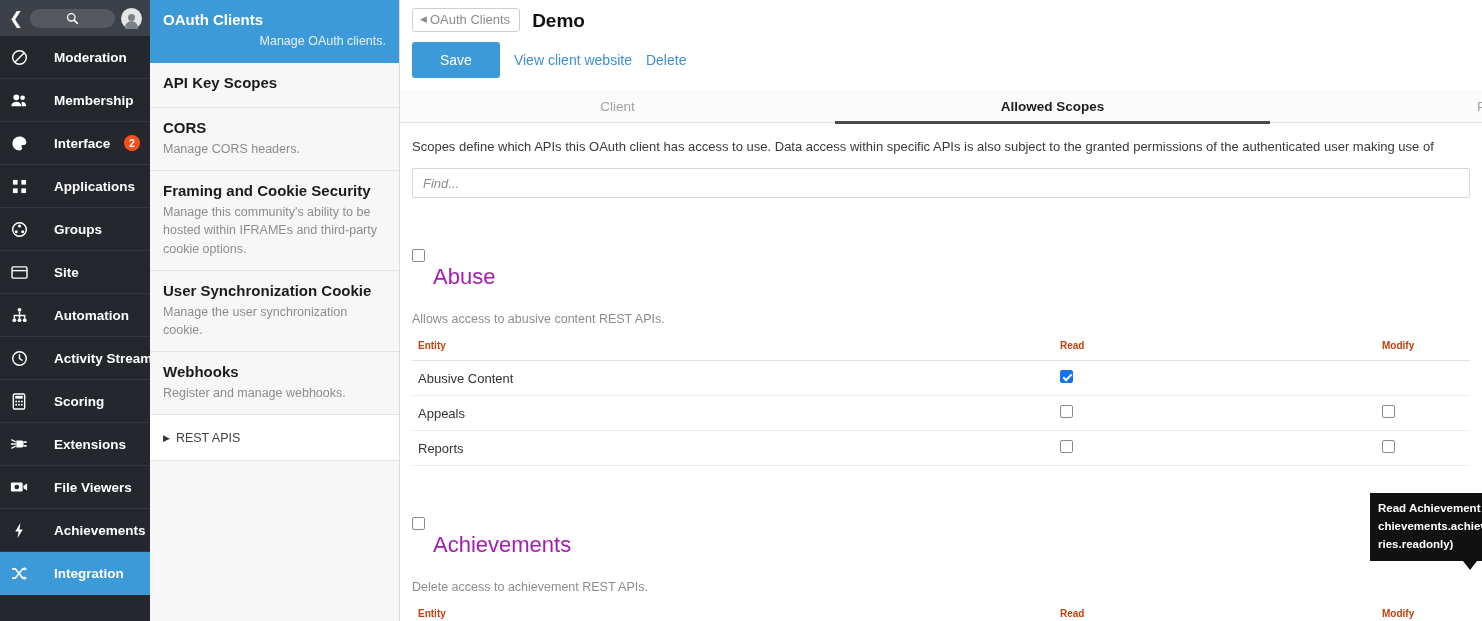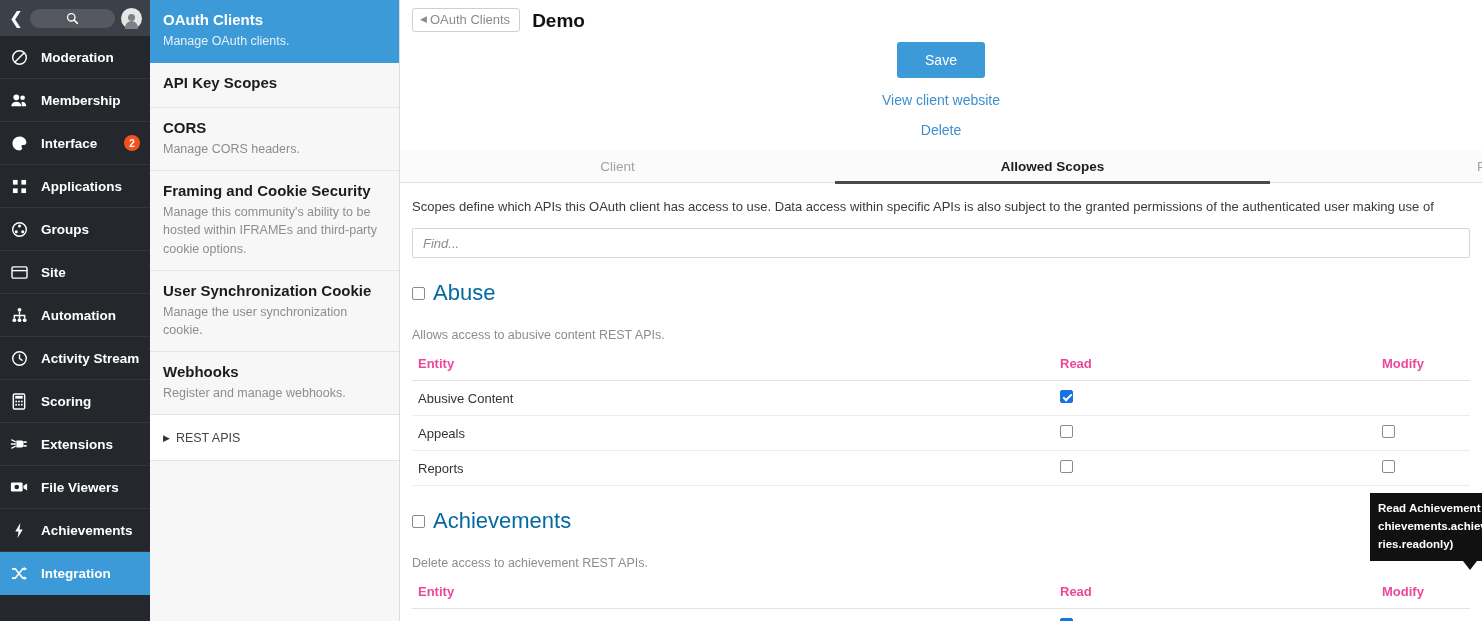--- a/index.html
+++ b/index.html
@@ -53,21 +53,21 @@
     width: 13px; height: 8px; border-radius: 7px 7px 0 0; background: #7b8187;
     position: absolute; margin-top: 13px;
   }
   .sb-avatar-wrap { position: relative; width:21px; height:21px; }
 
   .sb-items { flex: 1; display: flex; flex-direction: column; }
   .sb-item {
     height: 43px; min-height: 43px;
     display: flex; align-items: center;
     padding: 0 10px;
-    gap: 13px;
+    gap: 26px;
     border-bottom: 1px solid #33373c;
     color: #ffffff;
     font-weight: bold;
     font-size: 13.5px;
     cursor: pointer;
     position: relative;
   }
   .sb-item.active { background: #3d9ad9; border-bottom-color: #3d9ad9; }
   .sb-ico {
     width: 18px; min-width: 18px; height: 18px;
@@ -97,21 +97,21 @@
   }
   .p2-item.active { background: #3d9ad9; border-bottom-color: #3d9ad9; }
   .p2-title {
     font-size: 15px; font-weight: bold; color: #1c1c1c;
     margin: 0 0 3px 0; line-height: 1.2;
   }
   .p2-item.active .p2-title { color: #ffffff; }
   .p2-desc {
     font-size: 12.5px; color: #8d8d8d; line-height: 1.45; margin: 0;
   }
-  .p2-item.active .p2-desc { color: #e6f1fa; }
+  .p2-item.active .p2-desc { color: #e6f1fa; text-align: right; }
   .p2-rest {
     background: #ffffff;
     padding: 16px 13px 15px 13px;
     border-bottom: 1px solid #e4e4e4;
     font-size: 12.5px; color: #444;
     cursor: pointer;
     display: flex; align-items: center; gap: 6px;
   }
   .p2-caret { font-size: 9px; color: #333; }
 
@@ -136,21 +136,20 @@
     line-height: 1;
   }
   .back-pill .tri { font-size: 9px; position: relative; top: 0px; }
   .page-title {
     font-size: 19px; font-weight: bold; color: #111;
     line-height: 1;
   }
   .head-row2 {
     display: flex; align-items: center; gap: 14px;
     margin-top: 10px;
-    flex-direction: column;
   }
   .btn-save {
     background: #3d9ad9; color: #fff;
     border: none; border-radius: 3px;
     font-size: 14px; font-weight: normal;
     font-family: "Liberation Sans", sans-serif;
     padding: 10px 28px;
     cursor: pointer;
   }
   .link { color: #3d8fd0; font-size: 14px; cursor: pointer; }
@@ -195,21 +194,21 @@
     background: #fff;
     outline: none;
   }
   .find-input::placeholder { color: #8e8e8e; font-style: italic; }
 
   .scope-group { padding: 0 12px; }
   .group-head {
     display: flex; align-items: center; gap: 8px;
     margin-top: 24px;
   }
-  .group-title { font-size: 22px; color: #0369a1; line-height: 1; }
+  .group-title { font-size: 22px; color: #a21caf; line-height: 1; margin-top: 44px; }
   .group-desc {
     font-size: 12.5px; color: #8d8d8d;
     margin-top: 24px;
   }
 
   .cb {
     -webkit-appearance: none; appearance: none;
     width: 13px; height: 13px;
     border: 1px solid #8a8a8a; border-radius: 2px;
     background: #fff; margin: 0; cursor: pointer;
@@ -225,21 +224,21 @@
     transform: rotate(45deg);
   }
 
   table.scope-table {
     width: 100%; border-collapse: collapse;
     margin-top: 10px;
     table-layout: fixed;
   }
   table.scope-table th {
     text-align: left;
-    font-size: 13px; font-weight: bold; color: #ec4899;
+    font-size: 10px; font-weight: bold; color: #c2410c;
     padding: 4px 0 9px 6px;
     border-bottom: 1px solid #e2e2e2;
   }
   table.scope-table td {
     font-size: 13px; color: #333;
     padding: 9px 0 9px 6px;
     border-bottom: 1px solid #ededed;
   }
   th.col-entity, td.col-entity { width: 642px; }
   th.col-read,   td.col-read   { width: 322px; }

